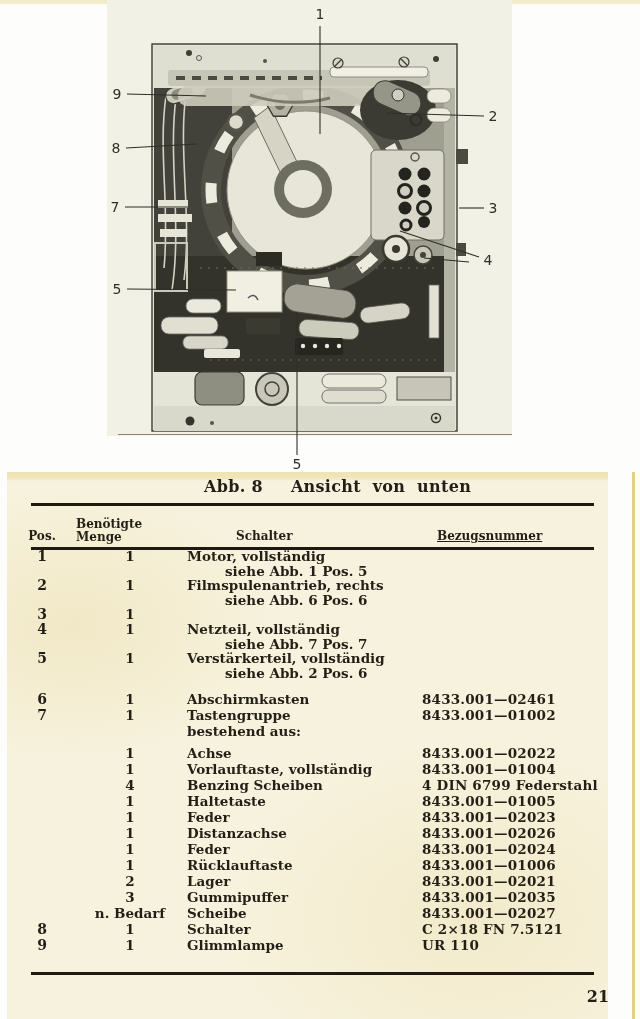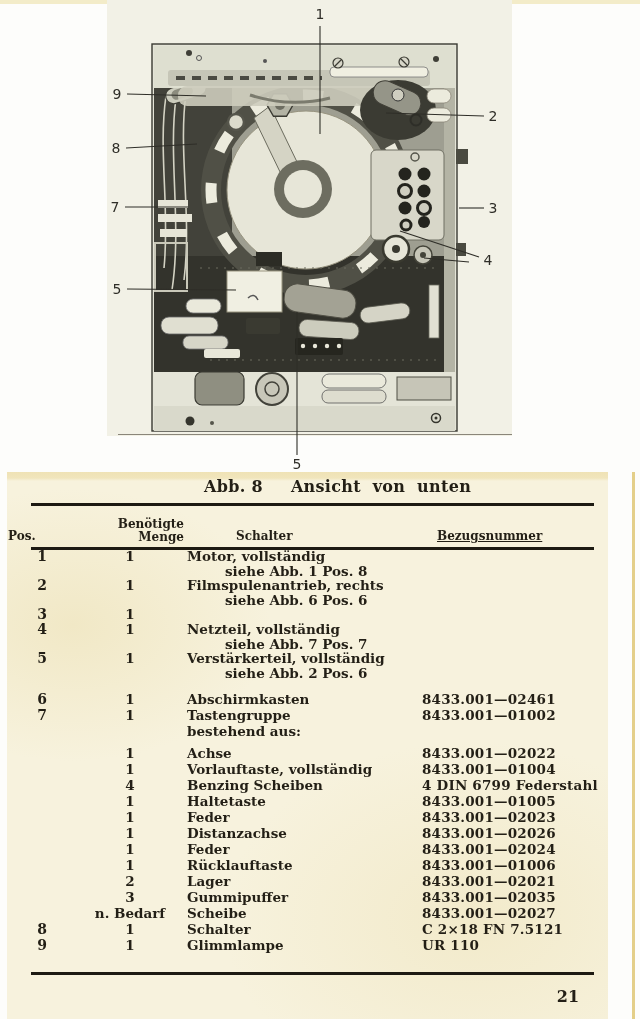--- a/index.html
+++ b/index.html
@@ -31,37 +31,37 @@
   .caption .cap-title{margin-left:28px;word-spacing:6px;}
   .rule{position:absolute;left:31px;width:563px;background:#1d1a12;}
   .rule-top{top:31px;height:3px;}
   .rule-head{top:75px;height:3px;}
   .rule-bottom{top:500px;height:3px;}
   .thead{
     position:absolute;left:8px;top:40px;width:612px;height:33px;
     display:grid;grid-template-columns:68px 108px 236px 1fr;align-items:end;
     font-size:12px;font-weight:700;line-height:13px;
   }
-  .th-pos{text-align:left;padding-bottom:2px;}
-  .th-qty{text-align:right;padding-bottom:1px;}
+  .th-pos{text-align:center;padding-bottom:2px;}
+  .th-qty{text-align:left;padding-bottom:1px;}
   .th-name{padding-left:52px;padding-bottom:2px;}
   .th-ref{padding-left:17px;padding-bottom:2px;text-decoration:underline;}
   .rows{position:absolute;left:8px;top:77px;width:620px;}
   .row{display:grid;grid-template-columns:68px 108px 236px 1fr;}
   .row.sec-a{line-height:14.6px;font-size:13.5px;}
   .row.sec-b{line-height:16px;font-size:13.5px;}
   .row:nth-child(6){margin-top:11px;}
   .row:nth-child(8){margin-top:6px;}
   .c-pos{text-align:center;font-weight:700;font-size:14px;}
   .c-qty{text-align:center;font-weight:700;}
   .c-main{padding-left:3px;font-weight:700;}
   .c-main .sub{padding-left:38px;}
   .c-ref{padding-left:2px;font-weight:700;letter-spacing:.2px;white-space:nowrap;}
   .page-number{
-    position:absolute;left:546px;top:515px;width:44px;text-align:center;
+    position:absolute;left:576px;top:515px;width:44px;text-align:center;
     font-size:16px;font-weight:700;
   }
   svg text.callout{
     font-family:"DejaVu Sans","Liberation Sans",sans-serif;
     font-size:14px;fill:#2f2e28;
   }
 </style>
 </head>
 <body>
 
@@ -255,21 +255,21 @@
   </div>
 
   <div class="rule rule-head"></div>
 
   <div class="rows" id="rows">
       <div class="row sec-a">
         <div class="c-pos">1</div>
         <div class="c-qty">1</div>
         <div class="c-main">
           <div class="name">Motor, vollständig</div>
-          <div class="sub">siehe Abb. 1 Pos. 8</div>
+          <div class="sub">siehe Abb. 1 Pos. 5</div>
         </div>
         <div class="c-ref"></div>
       </div>
       <div class="row sec-a">
         <div class="c-pos">2</div>
         <div class="c-qty">1</div>
         <div class="c-main">
           <div class="name">Filmspulenantrieb, rechts</div>
           <div class="sub">siehe Abb. 6 Pos. 6</div>
         </div>

